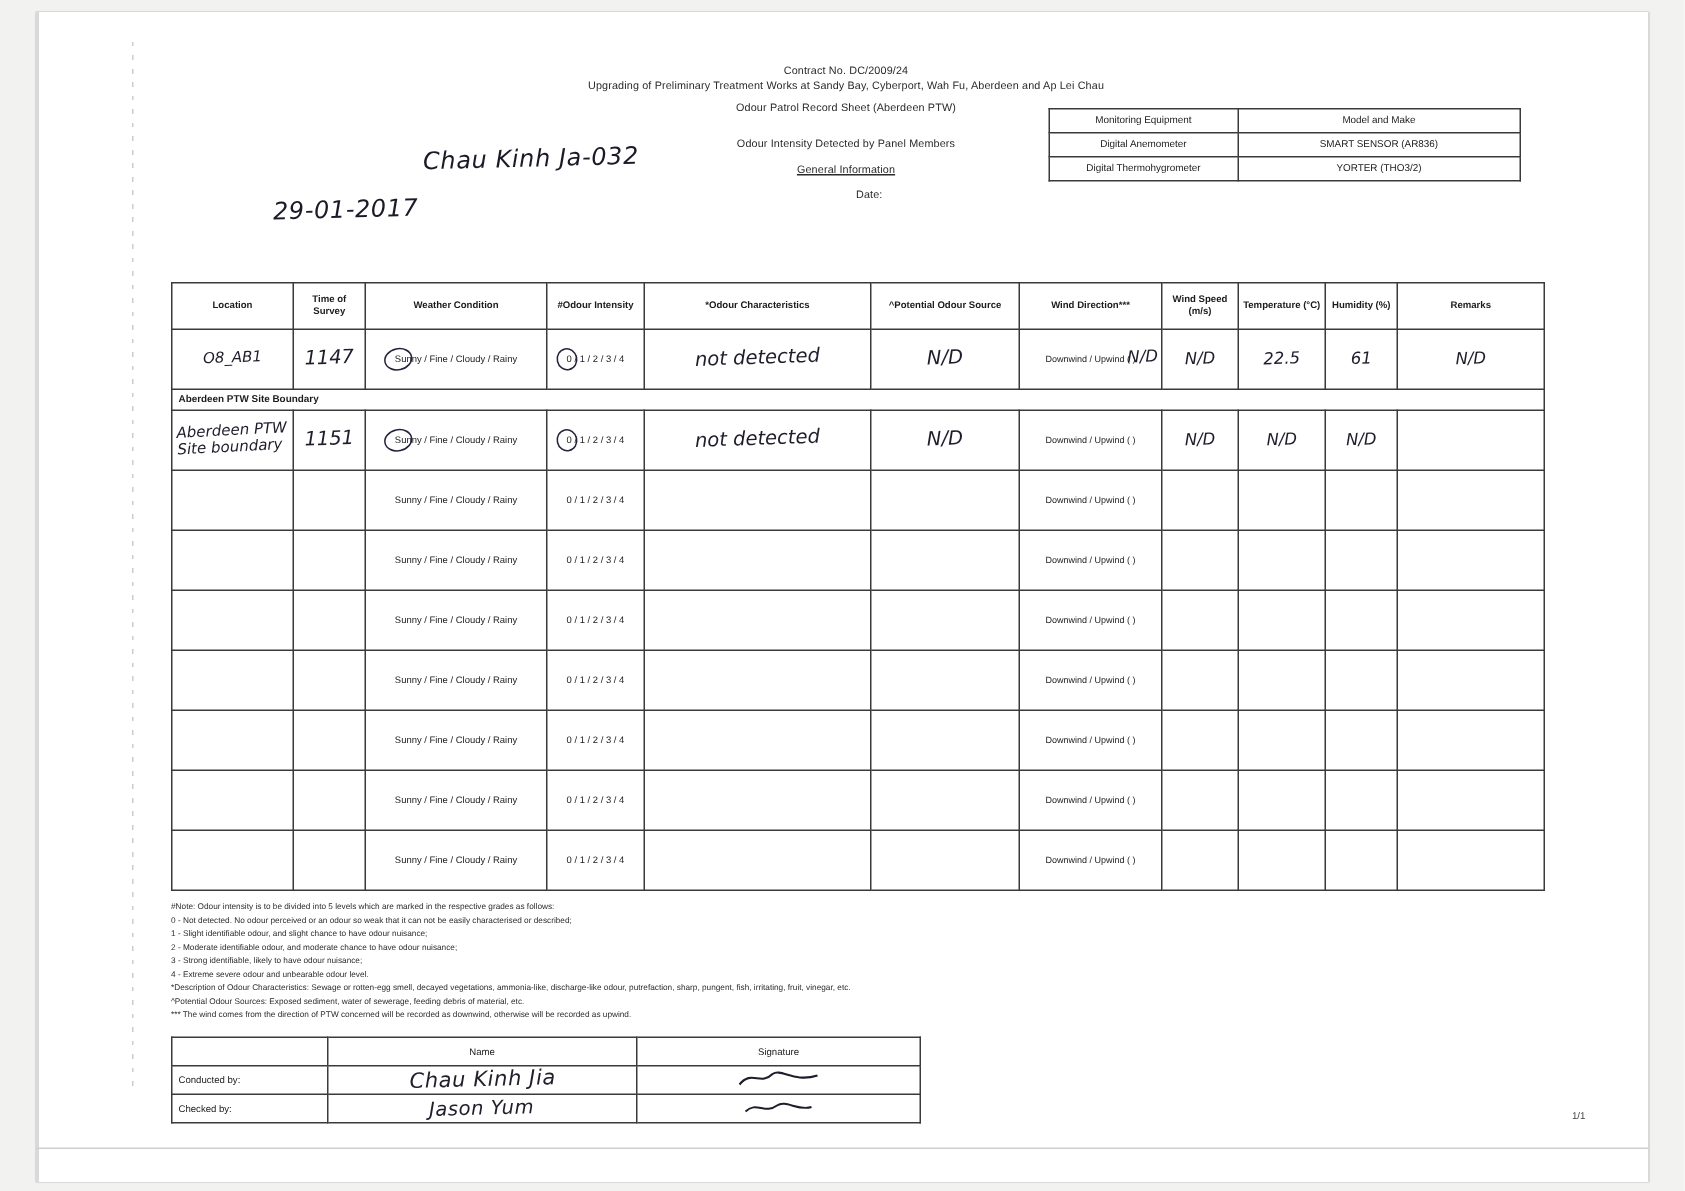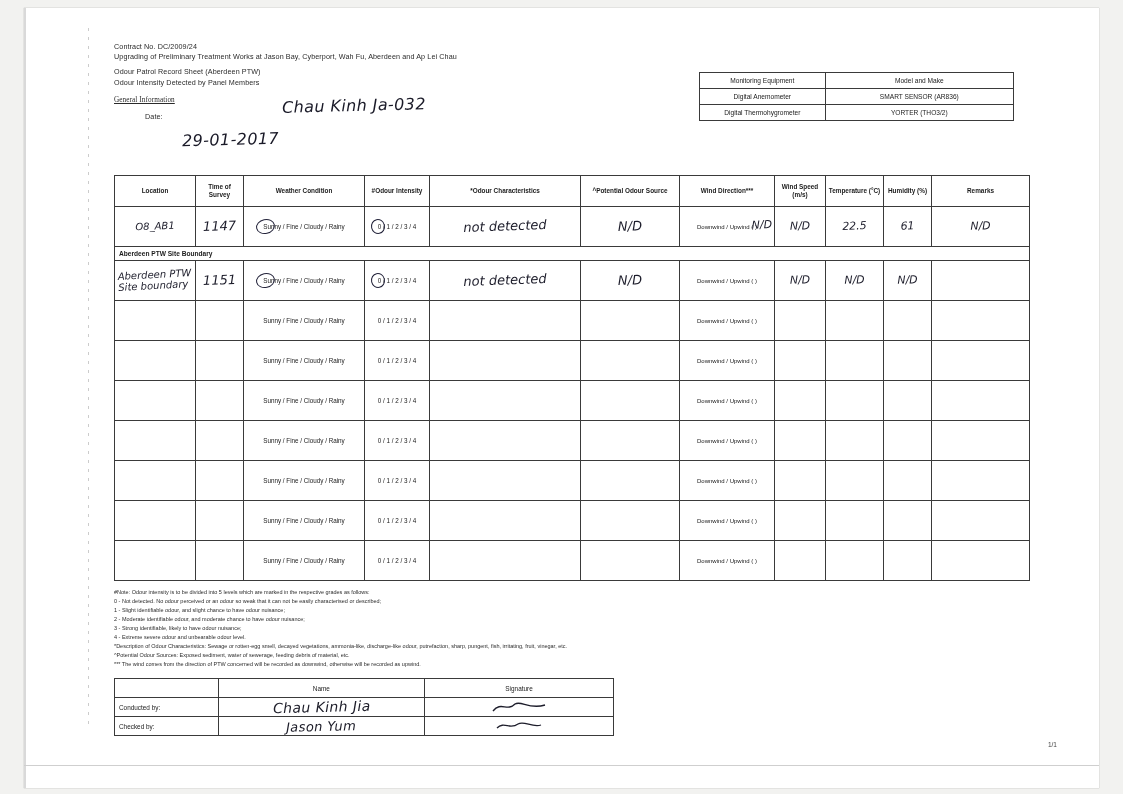--- a/index.html
+++ b/index.html
@@ -17,23 +17,23 @@
   }
   
   .edge-left{position:absolute;left:0;top:0;width:2px;height:100%;background:#d9d9d9;}
   .edge-dots{position:absolute;left:64px;top:20px;width:1px;height:700px;
     background:repeating-linear-gradient(180deg,#cccccc 0 3px,transparent 3px 9px);}
   .bottom-line{position:absolute;left:0;bottom:22px;width:100%;height:1px;background:#cfcfcf;}
 
   .sheet{position:absolute;left:90px;top:34px;width:900px;}
 
   
-  .hdr{font-size:7.2px;line-height:1.45;color:#2a2a2a;letter-spacing:.1px;}
+  .hdr{font-size:7.2px;line-height:1.45;color:#2a2a2a;letter-spacing:.1px;text-align:center;}
   .hdr .l{display:block;}
-  .gen{font-size:7.2px;margin-top:6px;text-decoration:underline;font-family:Liberation Serif, serif;}
+  .gen{font-size:7.2px;margin-top:6px;text-decoration:underline;}
   .date-row{font-size:7.2px;margin-top:7px;padding-left:31px;}
 
   .hand{
     font-family:"DejaVu Sans", sans-serif;
     font-style:italic;
     color:#20202c;
     transform:rotate(-1.5deg);
     display:inline-block;
     letter-spacing:.4px;
   }
@@ -103,23 +103,23 @@
 
 <div class="page">
   <div class="edge-left"></div>
   <div class="edge-dots"></div>
   <div class="bottom-line"></div>
 
   <div class="sheet">
 
     <div class="hdr" style="position:relative;">
       <span class="l">Contract No. DC/2009/24</span>
-      <span class="l">Upgrading of Preliminary Treatment Works at Jason Bay, Cyberport, Wah Fu, Aberdeen and Ap Lei Chau</span>
+      <span class="l">Upgrading of Preliminary Treatment Works at Sandy Bay, Cyberport, Wah Fu, Aberdeen and Ap Lei Chau</span>
       <span class="l" style="margin-top:4px;">Odour Patrol Record Sheet (Aberdeen PTW)</span>
-      <span class="l" style="margin-top:1px;">Odour Intensity Detected by Panel Members</span>
+      <span class="l" style="margin-top:14px;">Odour Intensity Detected by Panel Members</span>
       <span class="gen l">General Information</span>
       <span class="l date-row">Date:</span>
 
       <span class="hand ink name-hand">Chau Kinh Ja-032</span>
       <span class="hand ink date-hand">29-01-2017</span>
     </div>
 
     <table class="equip">
       <tbody>
           <tr>

